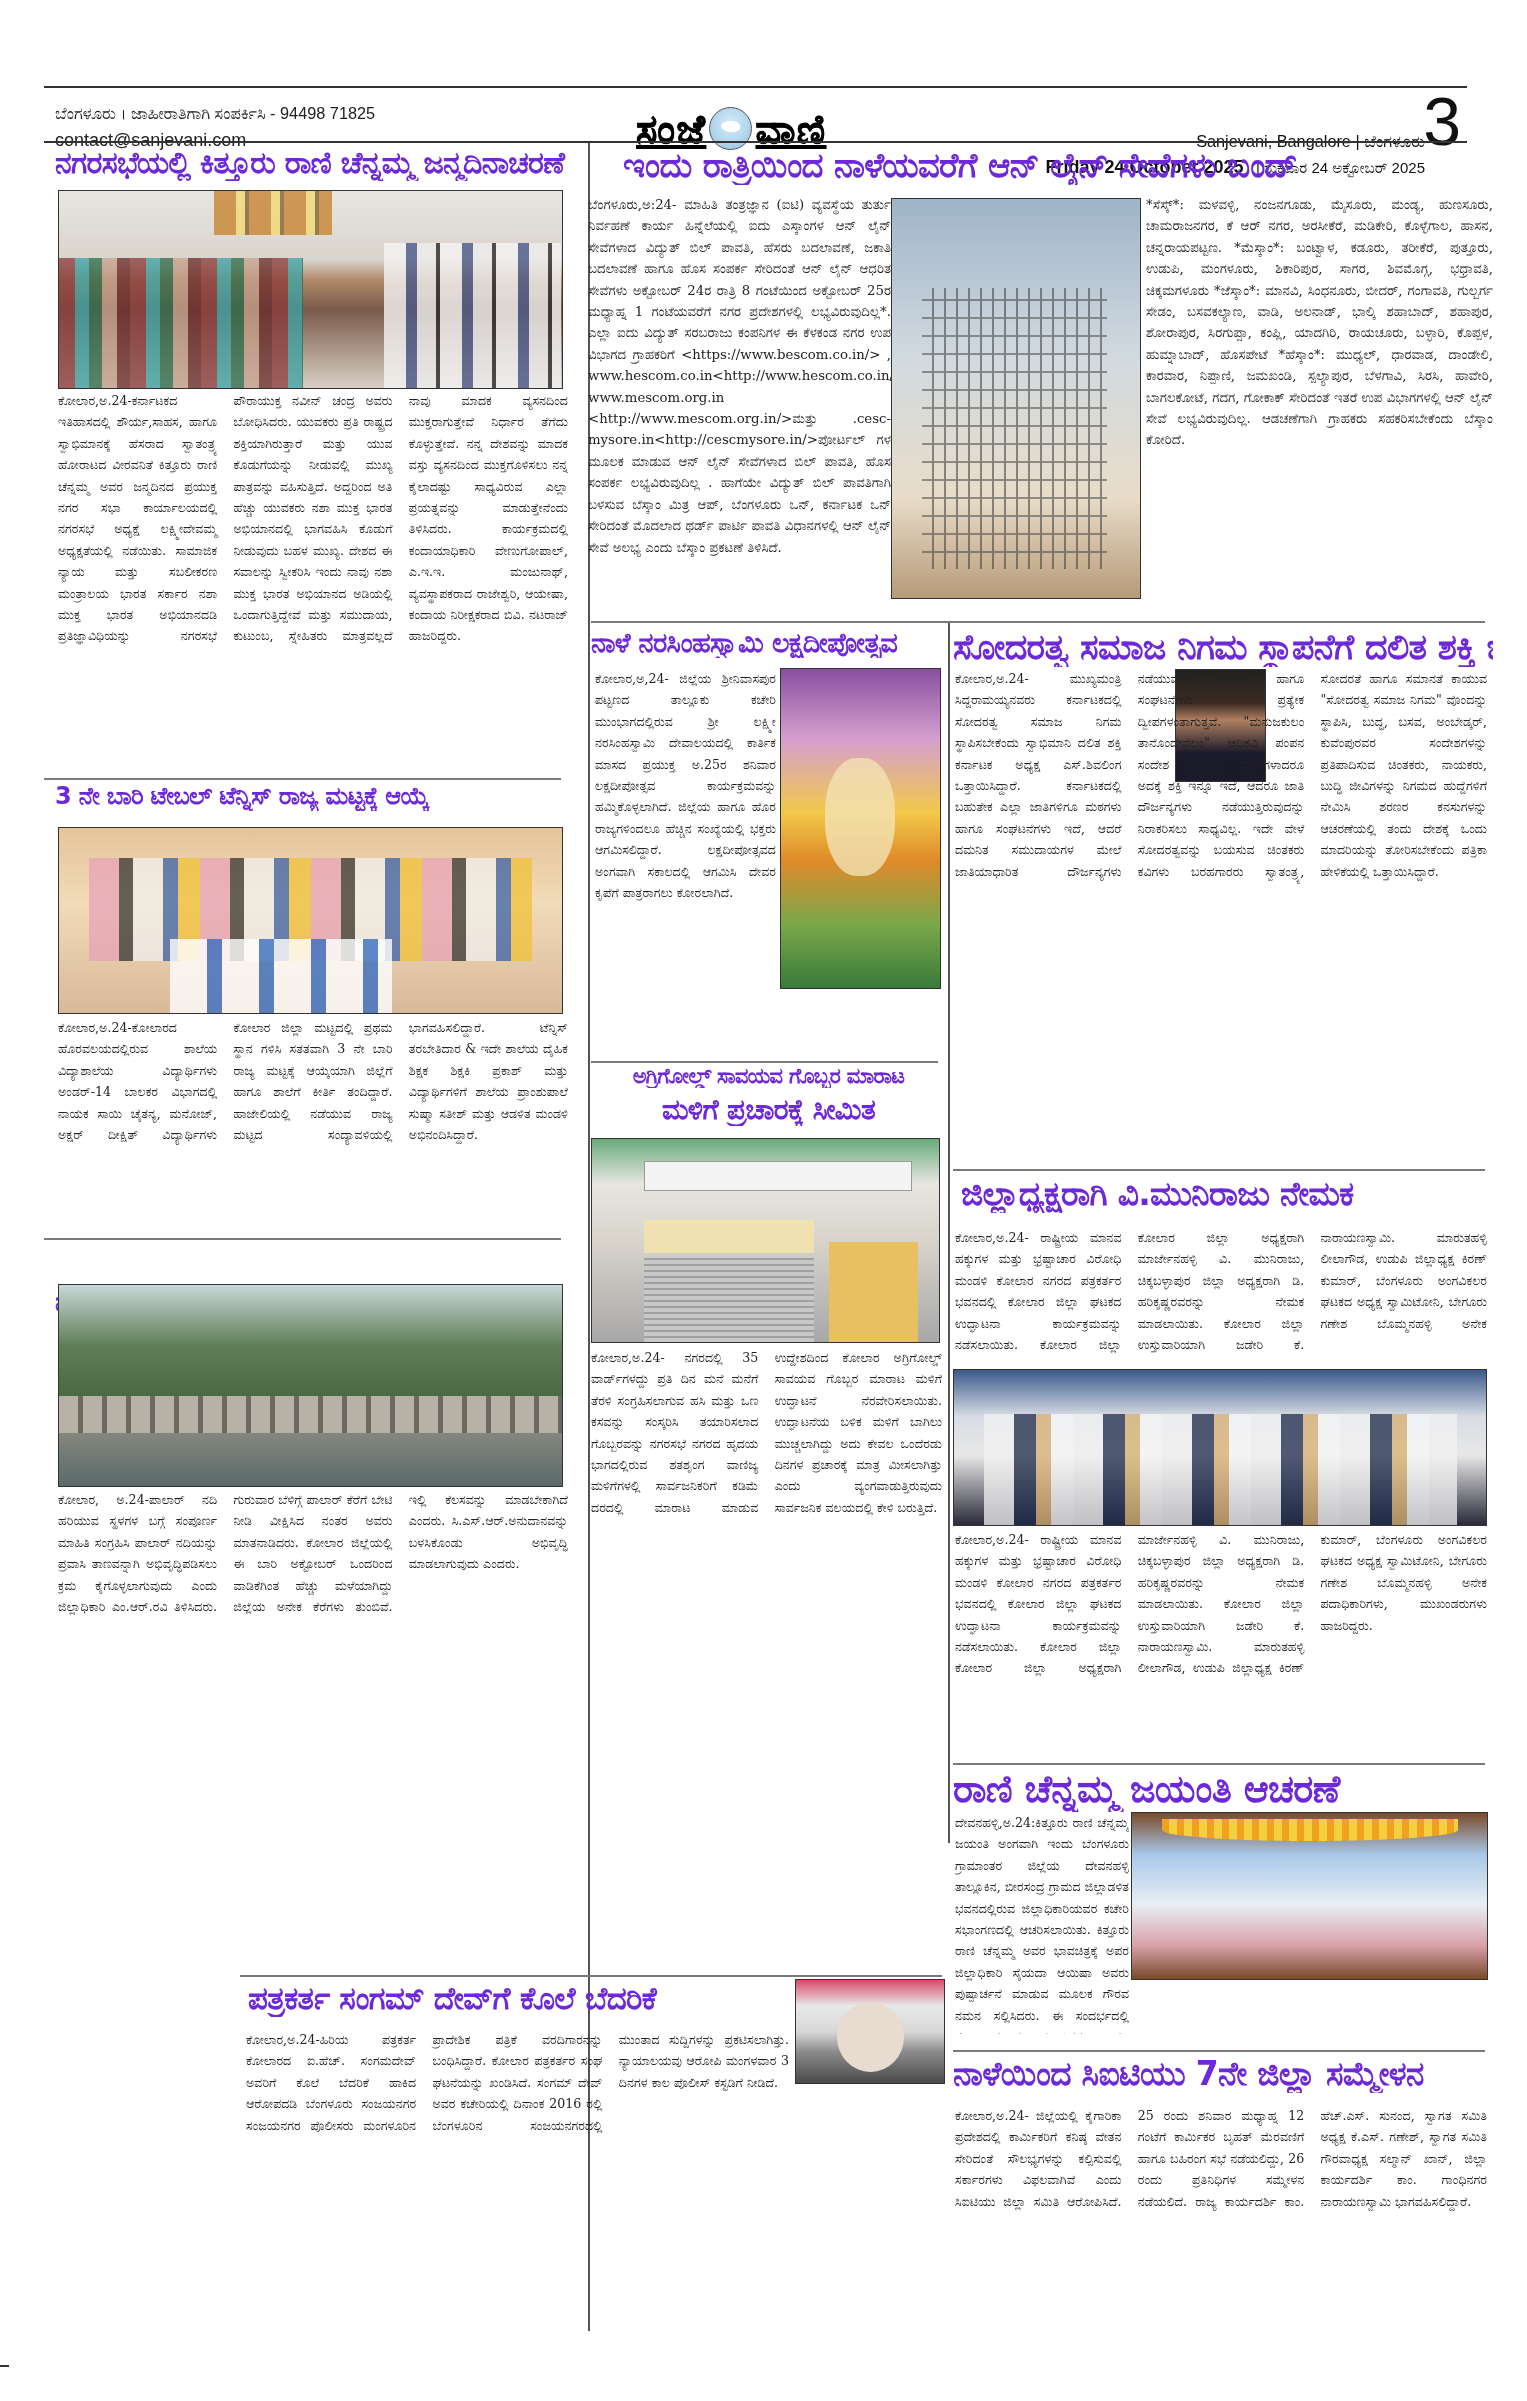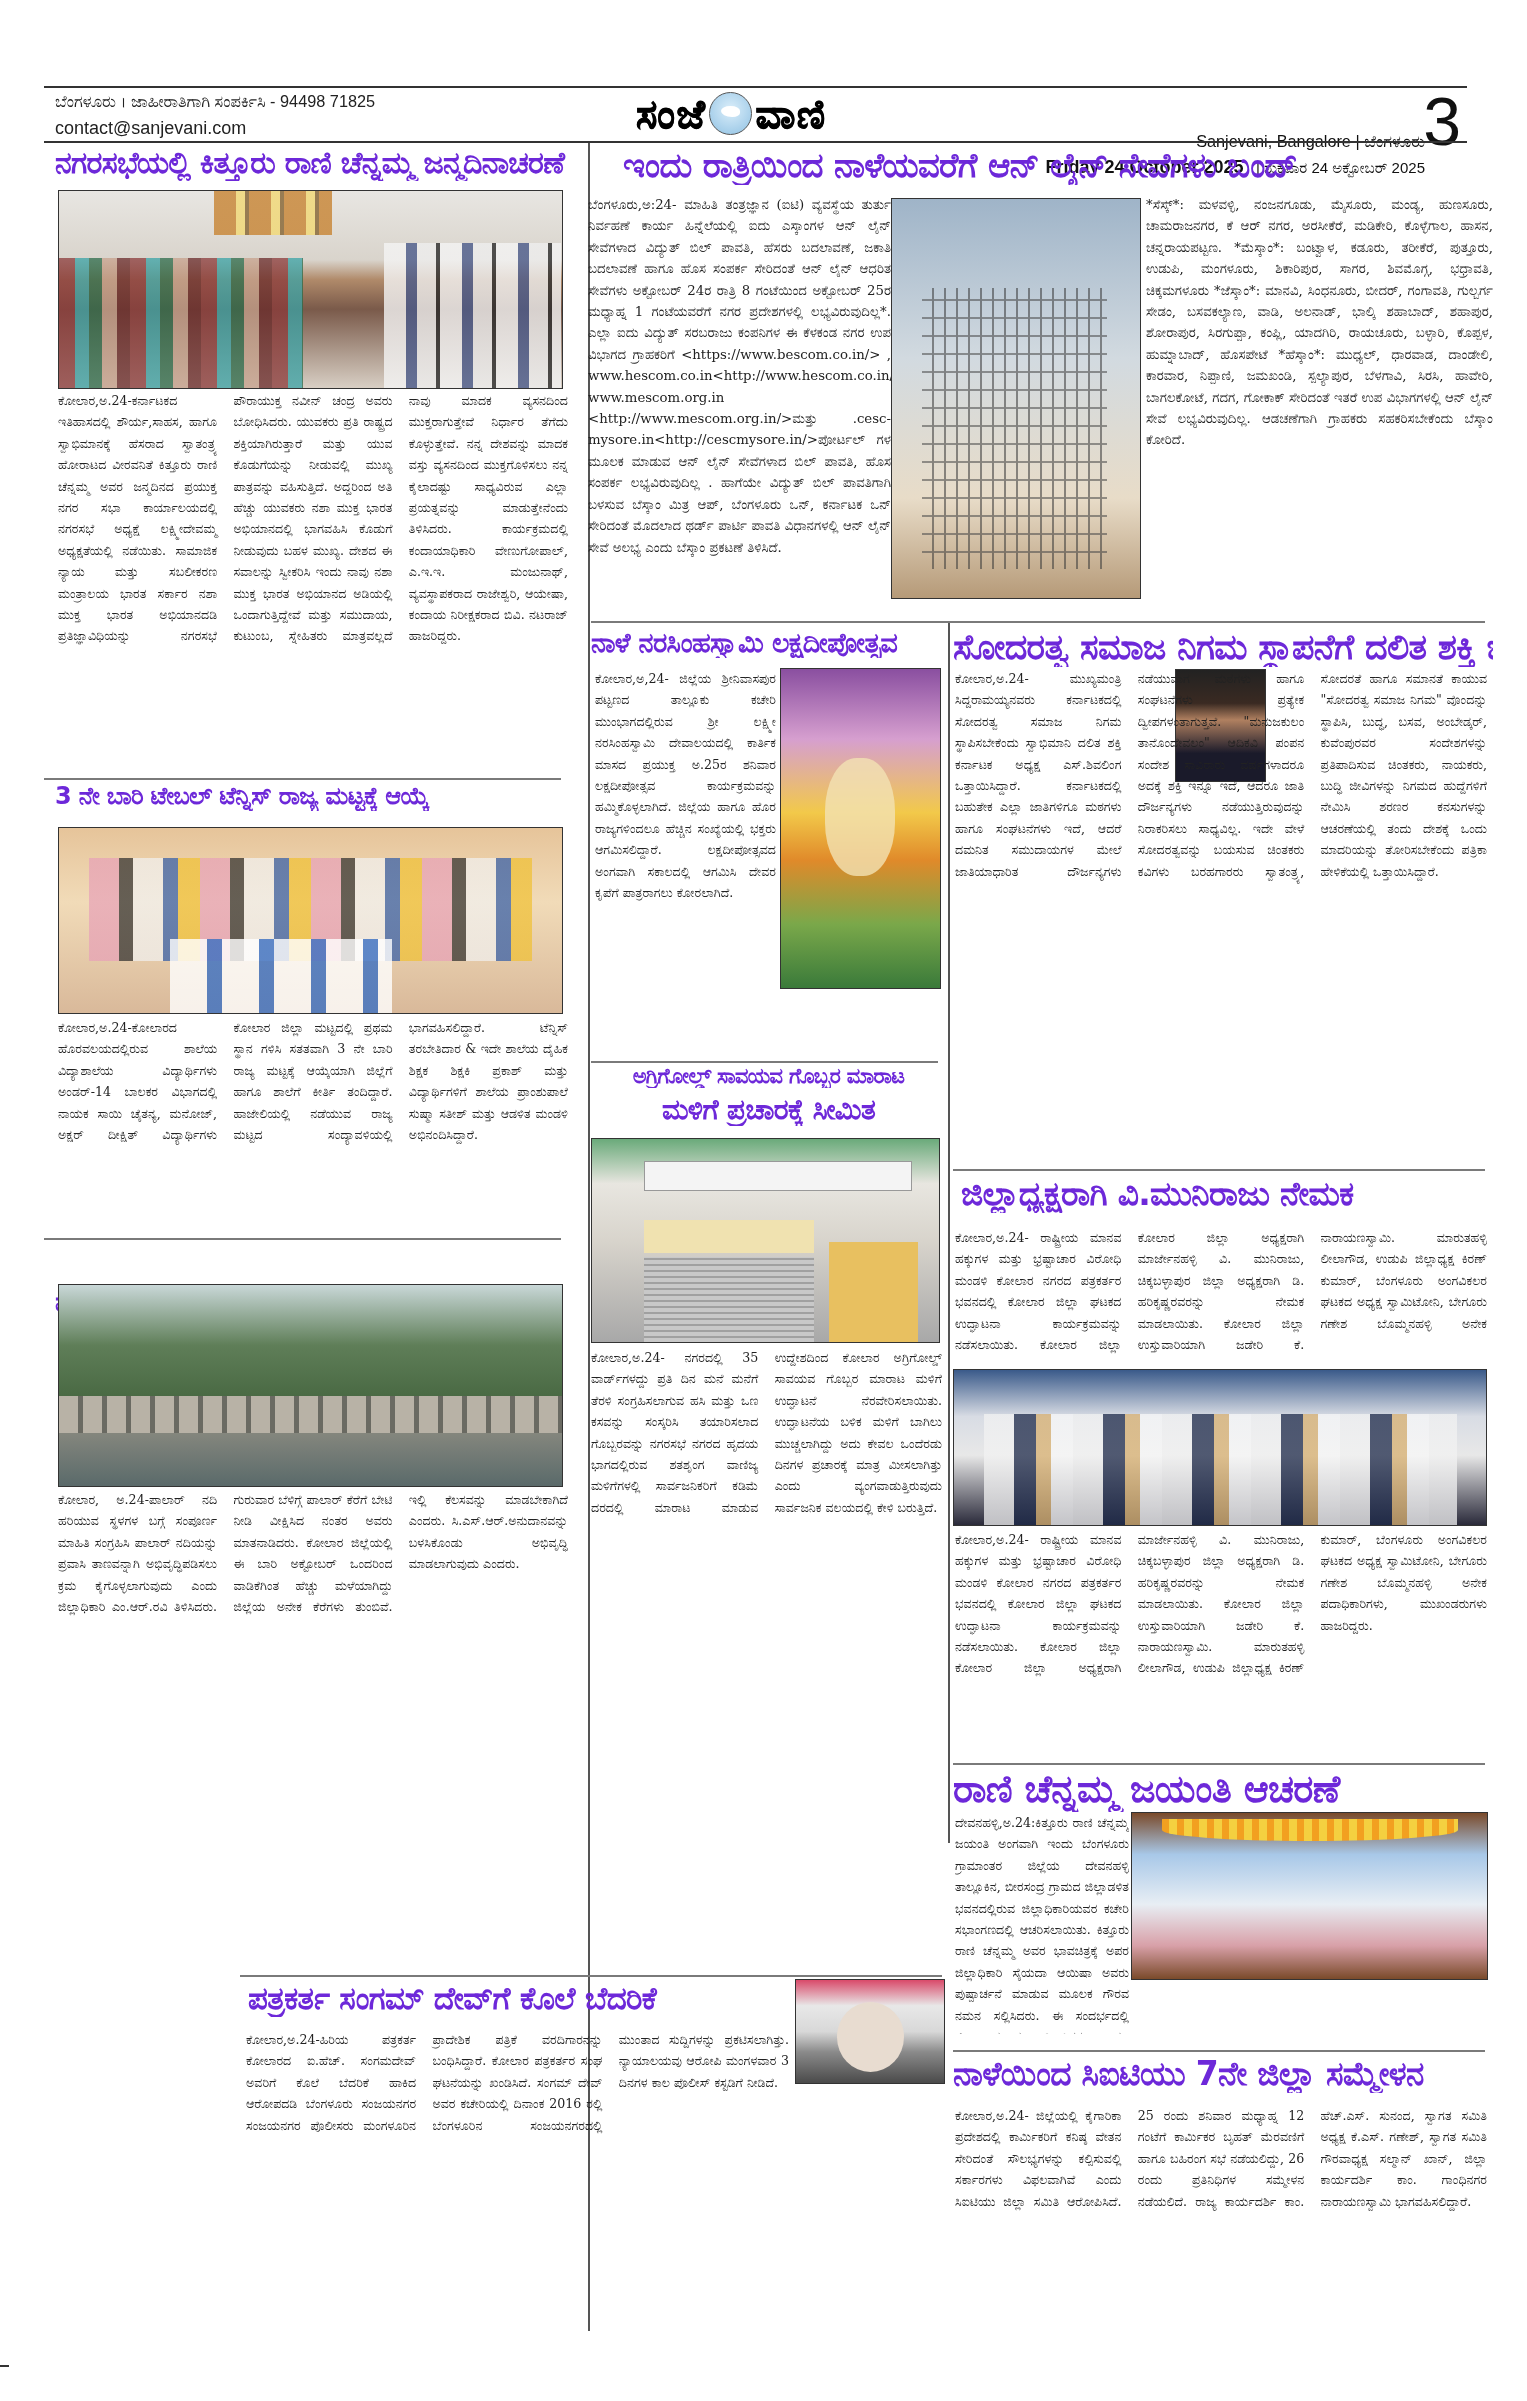--- a/index.html
+++ b/index.html
@@ -6,36 +6,36 @@
   body{width:1528px;height:2401px;position:relative;overflow:hidden;font-family:"DejaVu Sans",sans-serif;color:#111;}
   .abs{position:absolute;}
   .rule{position:absolute;background:#333;}
   .hrule{height:2.2px;background:#7a7a7a;position:absolute;}
   .vrule{width:1.5px;background:#555;position:absolute;}
   .hl{position:absolute;font-family:"DejaVu Sans",sans-serif;font-weight:bold;color:#6d28d9;white-space:nowrap;overflow:hidden;letter-spacing:-0.7px;line-height:1.15;}
   .body{position:absolute;font-family:"DejaVu Serif",serif;font-size:14px;line-height:23px;color:#222;text-align:justify;overflow:hidden;}
   .photo{position:absolute;border:1.5px solid #333;overflow:hidden;}
   .cols3{column-count:3;column-gap:16.3px;}
   .cols2{column-count:2;column-gap:16.3px;}
-  .mast-left{font-family:"Liberation Sans",sans-serif;font-size:16.3px;color:#222;}
+  .mast-left{font-family:"Liberation Sans",sans-serif;font-size:16.3px;color:#222;margin-top:12px;}
   .mast-right{font-family:"Liberation Sans",sans-serif;text-align:right;color:#111;margin-top:36px;}
   .logo{font-family:"DejaVu Serif",serif;font-weight:bold;font-size:40px;color:#000;letter-spacing:1.5px;-webkit-text-stroke:0.7px #000;}
   .dove{display:inline-block;width:41px;height:41px;border-radius:50%;background:radial-gradient(circle at 50% 40%,#dbeefa,#8fc1e3);border:1.5px solid #555;vertical-align:middle;position:relative;top:-4.4px;margin:0 3px;}
   .dove::after{content:"";position:absolute;left:10.3px;top:13.3px;width:19px;height:10.3px;background:#fff;border-radius:50% 50% 40% 60%;}
   .pagenum{font-family:"Liberation Sans",sans-serif;font-size:68px;line-height:1;font-weight:normal;}
 </style>
 </head>
 <body>
 
 <div class="rule" style="left:44px;top:86px;width:1423px;height:1.5px;"></div>
 <div class="abs mast-left" style="left:55px;top:92px;">
   <div style="font-size:16.3px;">ಬೆಂಗಳೂರು । ಜಾಹೀರಾತಿಗಾಗಿ ಸಂಪರ್ಕಿಸಿ - 94498 71825</div>
   <div style="font-size:18px;margin-top:7.4px;">contact@sanjevani.com</div>
 </div>
-<div class="abs logo" style="left:636px;top:90px;">
+<div class="abs logo" style="left:636px;top:105px;text-decoration:underline;">
   <span>ಸಂಜೆ</span><span class="dove"></span><span>ವಾಣಿ</span>
 </div>
 <div class="abs mast-right" style="right:103px;top:96px;">
   <div style="font-size:16.3px;">Sanjevani, Bangalore | ಬೆಂಗಳೂರು</div>
   <div style="margin-top:6px;font-size:18px;">
     <span style="font-weight:bold;">Friday 24 October 2025</span>
     <span style="font-size:15px;margin-left:7.4px;">| ಶುಕ್ರವಾರ 24 ಅಕ್ಟೋಬರ್ 2025</span>
   </div>
 </div>
 <div class="abs pagenum" style="right:67px;top:87px;">3</div>

